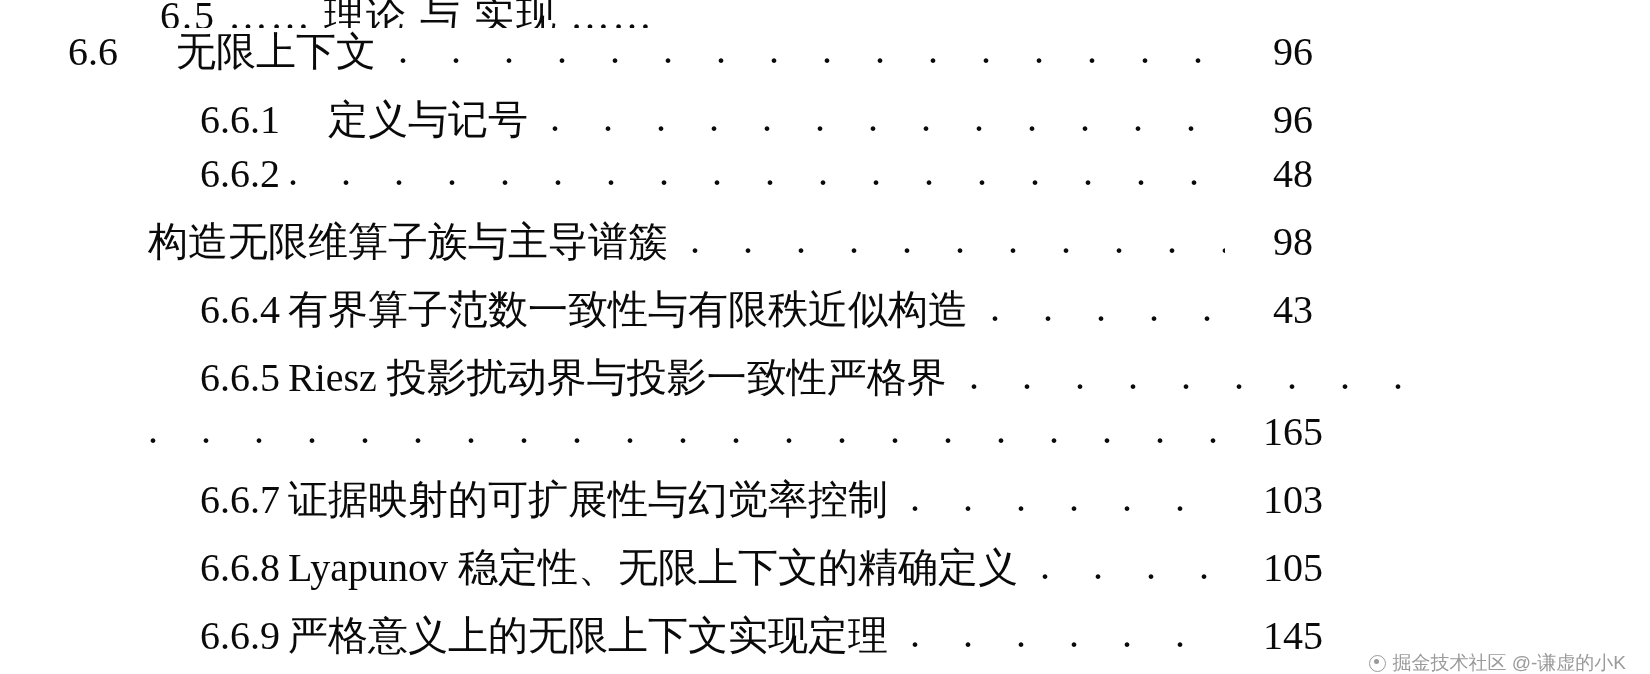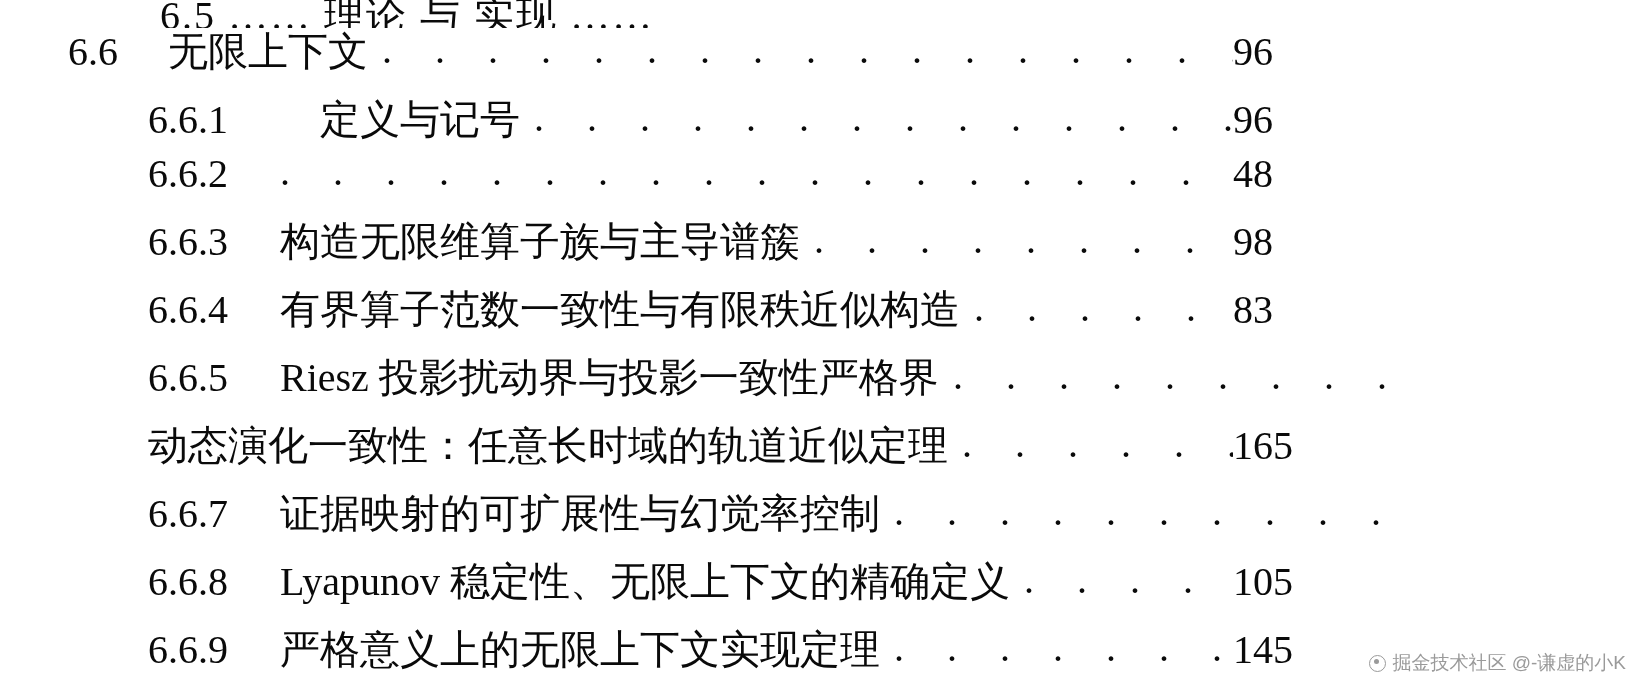--- a/index.html
+++ b/index.html
@@ -35,57 +35,58 @@
     color: #0a0a0a;
     white-space: nowrap;
   }
   .entry {
     display: flex;
     align-items: baseline;
     width: 1405px;
     box-sizing: border-box;
     font-size: 40px;
     line-height: 1.0;
+    gap: 8px;
   }
   .entry.level1 {
     padding-left: 68px;
     margin-top: 18px;
     margin-bottom: 14px;
   }
   .entry.level2 {
     padding-left: 148px;
     margin-top: 14px;
     margin-bottom: 12px;
   }
   .num {
     flex: 0 0 auto;
     white-space: nowrap;
   }
   .entry.level1 .num { width: 100px; }
-  .entry.level2 .num { width: 132px; }
+  .entry.level2 .num { width: 132px; text-align: right; }
   .title {
     flex: 0 0 auto;
     white-space: nowrap;
     padding-right: 14px;
     margin-top: 14px;
   }
   .dots {
     flex: 1 1 auto;
     overflow: hidden;
     white-space: nowrap;
     font-size: 40px;
     letter-spacing: 16.5px;
     color: #0a0a0a;
     position: relative;
     top: -2px;
   }
   .page {
     flex: 0 0 auto;
     width: 120px;
-    text-align: left;
+    text-align: center;
     padding-right: 52px;
     white-space: nowrap;
   }
   .watermark {
     position: absolute;
     right: 24px;
     bottom: 16px;
     font-size: 19px;
     color: #9a9a9a;
     font-family: "Liberation Sans", sans-serif;
@@ -134,49 +135,48 @@
     <span class="page">96</span>
   </div>
 
   <div class="entry level2">
     <span class="num">6.6.2</span>
     <span class="dots">. . . . . . . . . . . . . . . . . . . . . . . . . . . . . . . . . . . . . . . . . . . . . . . . . . .</span>
     <span class="page">48</span>
   </div>
 
   <div class="entry level2">
-    <span class="num">6.6.3</span>
     <span class="title">构造无限维算子族与主导谱簇</span>
     <span class="dots">. . . . . . . . . . . . . . . . . . . . . . . . . . . . . . . . . . . . . . . . . . . . . . . . . . .</span>
     <span class="page">98</span>
   </div>
 
   <div class="entry level2">
     <span class="num">6.6.4</span>
     <span class="title">有界算子范数一致性与有限秩近似构造</span>
     <span class="dots">. . . . . . . . . . . . . . . . . . . . . . . . . . . . . . . . . . . . . . . . . . . . . . . . . . .</span>
-    <span class="page">83</span>
+    <span class="page">43</span>
   </div>
 
   <div class="entry level2">
     <span class="num">6.6.5</span>
     <span class="title">Riesz 投影扰动界与投影一致性严格界</span>
     <span class="dots">. . . . . . . . . . . . . . . . . . . . . . . . . . . . . . . . . . . . . . . . . . . . . . . . . . .</span>
   </div>
 
   <div class="entry level2">
-    <span class="title">动态演化一致性：任意长时域的轨道近似定理</span>
     <span class="dots">. . . . . . . . . . . . . . . . . . . . . . . . . . . . . . . . . . . . . . . . . . . . . . . . . . .</span>
     <span class="page">165</span>
   </div>
 
   <div class="entry level2">
     <span class="num">6.6.7</span>
     <span class="title">证据映射的可扩展性与幻觉率控制</span>
     <span class="dots">. . . . . . . . . . . . . . . . . . . . . . . . . . . . . . . . . . . . . . . . . . . . . . . . . . .</span>
+    <span class="page">103</span>
   </div>
 
   <div class="entry level2">
     <span class="num">6.6.8</span>
     <span class="title">Lyapunov 稳定性、无限上下文的精确定义</span>
     <span class="dots">. . . . . . . . . . . . . . . . . . . . . . . . . . . . . . . . . . . . . . . . . . . . . . . . . . .</span>
     <span class="page">105</span>
   </div>
 
   <div class="entry level2">

